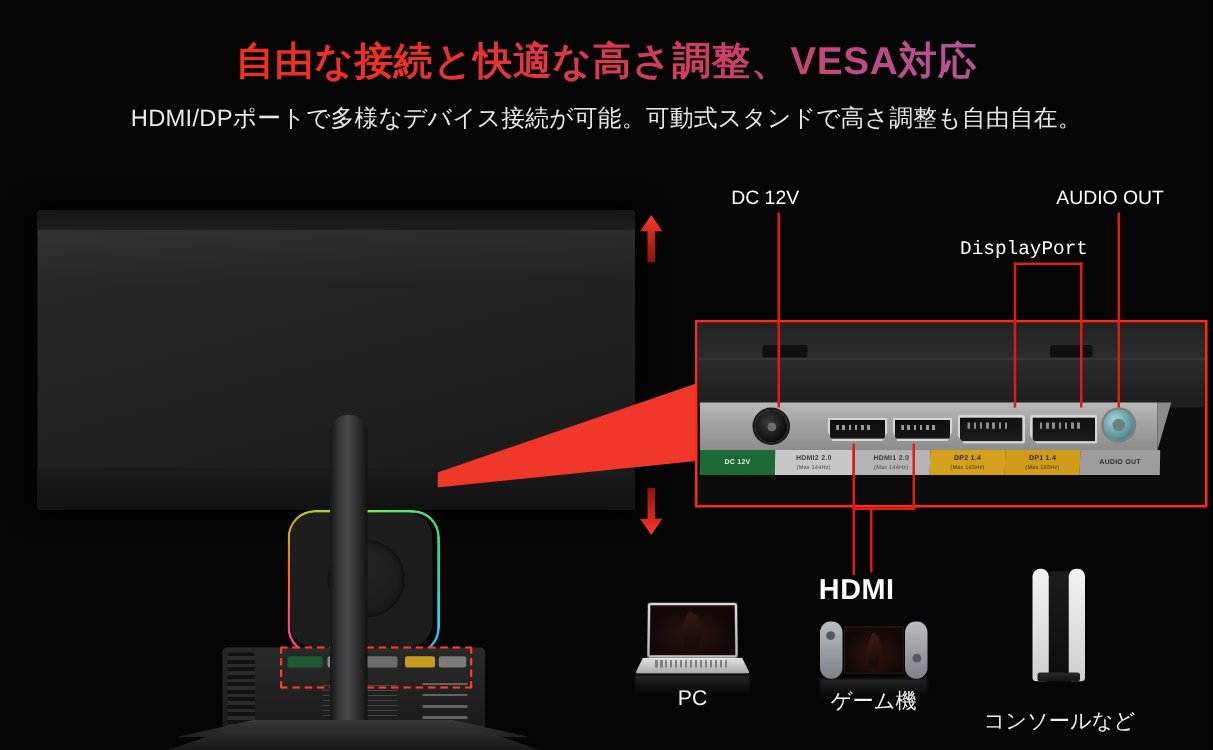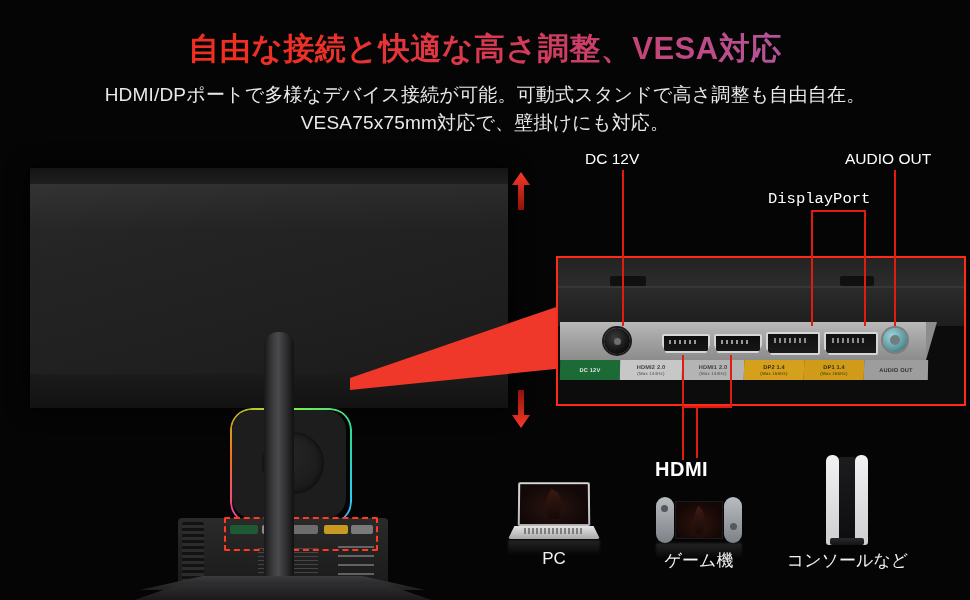--- a/index.html
+++ b/index.html
@@ -228,21 +228,21 @@
     position:absolute;color:#fff;font-size:15.5px;white-space:nowrap;
   }
   .leader{position:absolute;width:2px;background:#e01b10;}
   .leader.h{height:2px;width:auto;}
 
   
   .dev-label{
     position:absolute;color:#f2f2f2;font-size:17px;white-space:nowrap;text-align:center;
   }
   #hdmi-tag{
-    position:absolute;left:655px;top:458px;color:#fff;font-size:20px;font-weight:bold;
+    position:absolute;left:655px;top:458px;color:#fff;font-size:23px;font-weight:bold;
     letter-spacing:.5px;
   }
   
   #laptop{position:absolute;left:508px;top:482px;width:92px;height:62px;}
   .lt-screen{
     position:absolute;left:10px;top:0;width:72px;height:44px;
     background:linear-gradient(180deg,#d9d9d9,#b9b9b9);
     transform:perspective(220px) rotateX(4deg);
     border-radius:2px;padding:2px;box-sizing:border-box;
   }
@@ -319,21 +319,20 @@
     background:linear-gradient(180deg,#2a2a2c,#141416);border-radius:2px;
   }
 </style>
 </head>
 <body>
 
 <div id="stage">
 
   <div id="sub1">HDMI/DPポートで多様なデバイス接続が可能。可動式スタンドで高さ調整も自由自在。</div>
   <div id="headline">自由な接続と快適な高さ調整、VESA対応</div>
-  <div id="sub2">VESA75x75mm対応で、壁掛けにも対応。</div>
 
   <div id="monitor-wrap">
     <div class="mon-panel">
       <div class="mon-top-strip"></div>
       <div class="mon-curve-hi"></div>
       <div class="mon-bot-strip"></div>
     </div>
 
     <div class="rgb-ring"></div>
     <div class="rgb-inner"></div>
@@ -476,15 +475,15 @@
     <div class="refl" style="top:46px;"></div>
   </div>
   <div class="dev-label" style="left:650px;top:549px;width:98px;">ゲーム機</div>
 
   <div id="ps5">
     <div class="ps-core"></div>
     <div class="ps-side l"></div>
     <div class="ps-side r"></div>
     <div class="ps-base"></div>
   </div>
-  <div class="dev-label" style="left:760px;top:549px;width:175px;">コンソールなど</div>
+  <div class="dev-label" style="left:760px;top:565px;width:175px;">コンソールなど</div>
 
 </div>
 
 </body></html>

